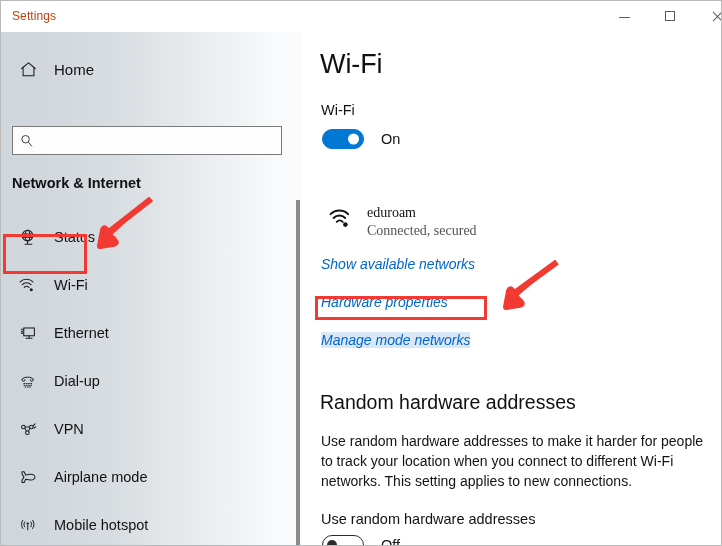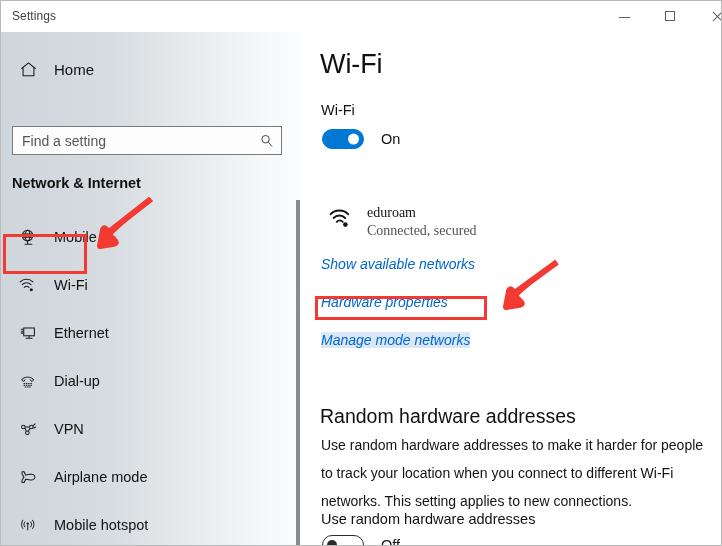--- a/index.html
+++ b/index.html
@@ -30,21 +30,21 @@
     height: 31px;
     display: flex;
     align-items: flex-start;
     background: transparent;
   }
   .titlebar-label {
     position: absolute;
     left: 11px;
     top: 8px;
     font-size: 12px;
-    color: #404040;
+    color: #c2410c;
     letter-spacing: .1px;
   }
   .win-controls {
     position: absolute;
     right: -16px;
     top: 0;
     display: flex;
     height: 30px;
   }
   .win-btn {
@@ -341,31 +341,31 @@
     white-space: nowrap;
     font-style: italic;
   }
   .link.l1 { top: 224px; }
   .link.l2 { top: 262px; }
   .link.l3 { top: 300px; background: #d9e7f7; }
 
   .block-title {
     position: absolute;
     left: 18px;
-    top: 373px;
+    top: 359px;
     font-size: 19.5px;
     color: #101010;
   }
   .block-desc {
     position: absolute;
     left: 19px;
     top: 399px;
     width: 393px;
     font-size: 14px;
-    line-height: 28px;
+    line-height: 20px;
     color: #131313;
   }
   .rand-label {
     position: absolute;
     left: 19px;
     top: 479px;
   }
 
   
   .hl-box {
@@ -420,21 +420,20 @@
         <span class="home-icon">
           <svg width="19" height="19" viewBox="0 0 20 20" fill="none" stroke="currentColor" stroke-width="1.1">
             <path d="M2.5 9.2 L10 3 L17.5 9.2"></path>
             <path d="M4.3 8.2 V16.5 H15.7 V8.2"></path>
           </svg>
         </span>
         <span class="home-label">Home</span>
       </div>
 
       <div class="search-wrap">
-        <input class="search-input" type="text" placeholder="Find a setting" style="">
         <span class="search-icon">
           <svg width="16" height="16" viewBox="0 0 18 18" fill="none" stroke="currentColor" stroke-width="1.1">
             <circle cx="7.4" cy="7.0" r="4.2"></circle>
             <path d="M10.6 10.4 L14.6 15.0"></path>
           </svg>
         </span>
       </div>
 
       <div class="section-title">Network &amp; Internet</div>
 
@@ -442,21 +441,21 @@
 
         <div class="nav-item">
           <span class="nav-icon">
             <svg width="19" height="19" viewBox="0 0 20 20" fill="none" stroke="currentColor" stroke-width="1.1">
               <circle cx="9" cy="8" r="5.6"></circle>
               <ellipse cx="9" cy="8" rx="2.5" ry="5.6"></ellipse>
               <path d="M3.6 6.3 H14.4 M3.6 9.7 H14.4"></path>
               <path d="M9 13.6 V17 M6.4 17 H13.6" stroke-linecap="round"></path>
             </svg>
           </span>
-          <span class="nav-label">Mobile</span>
+          <span class="nav-label">Status</span>
         </div>
 
         <div class="nav-item selected">
           <span class="nav-icon">
             <svg width="20" height="17" viewBox="0 0 22 18" fill="none" stroke="currentColor" stroke-width="1.25" stroke-linecap="round">
               <path d="M2.4 5.0 C6.2 1.2 12.6 1.2 16.4 5.0"></path>
               <path d="M4.6 8.0 C7.3 5.3 11.6 5.3 14.3 8.0"></path>
               <path d="M6.9 11.0 C8.4 9.5 10.6 9.5 12.1 11.0"></path>
               <circle cx="14.6" cy="13.6" r="1.7" fill="currentColor" stroke="none"></circle>
             </svg>

